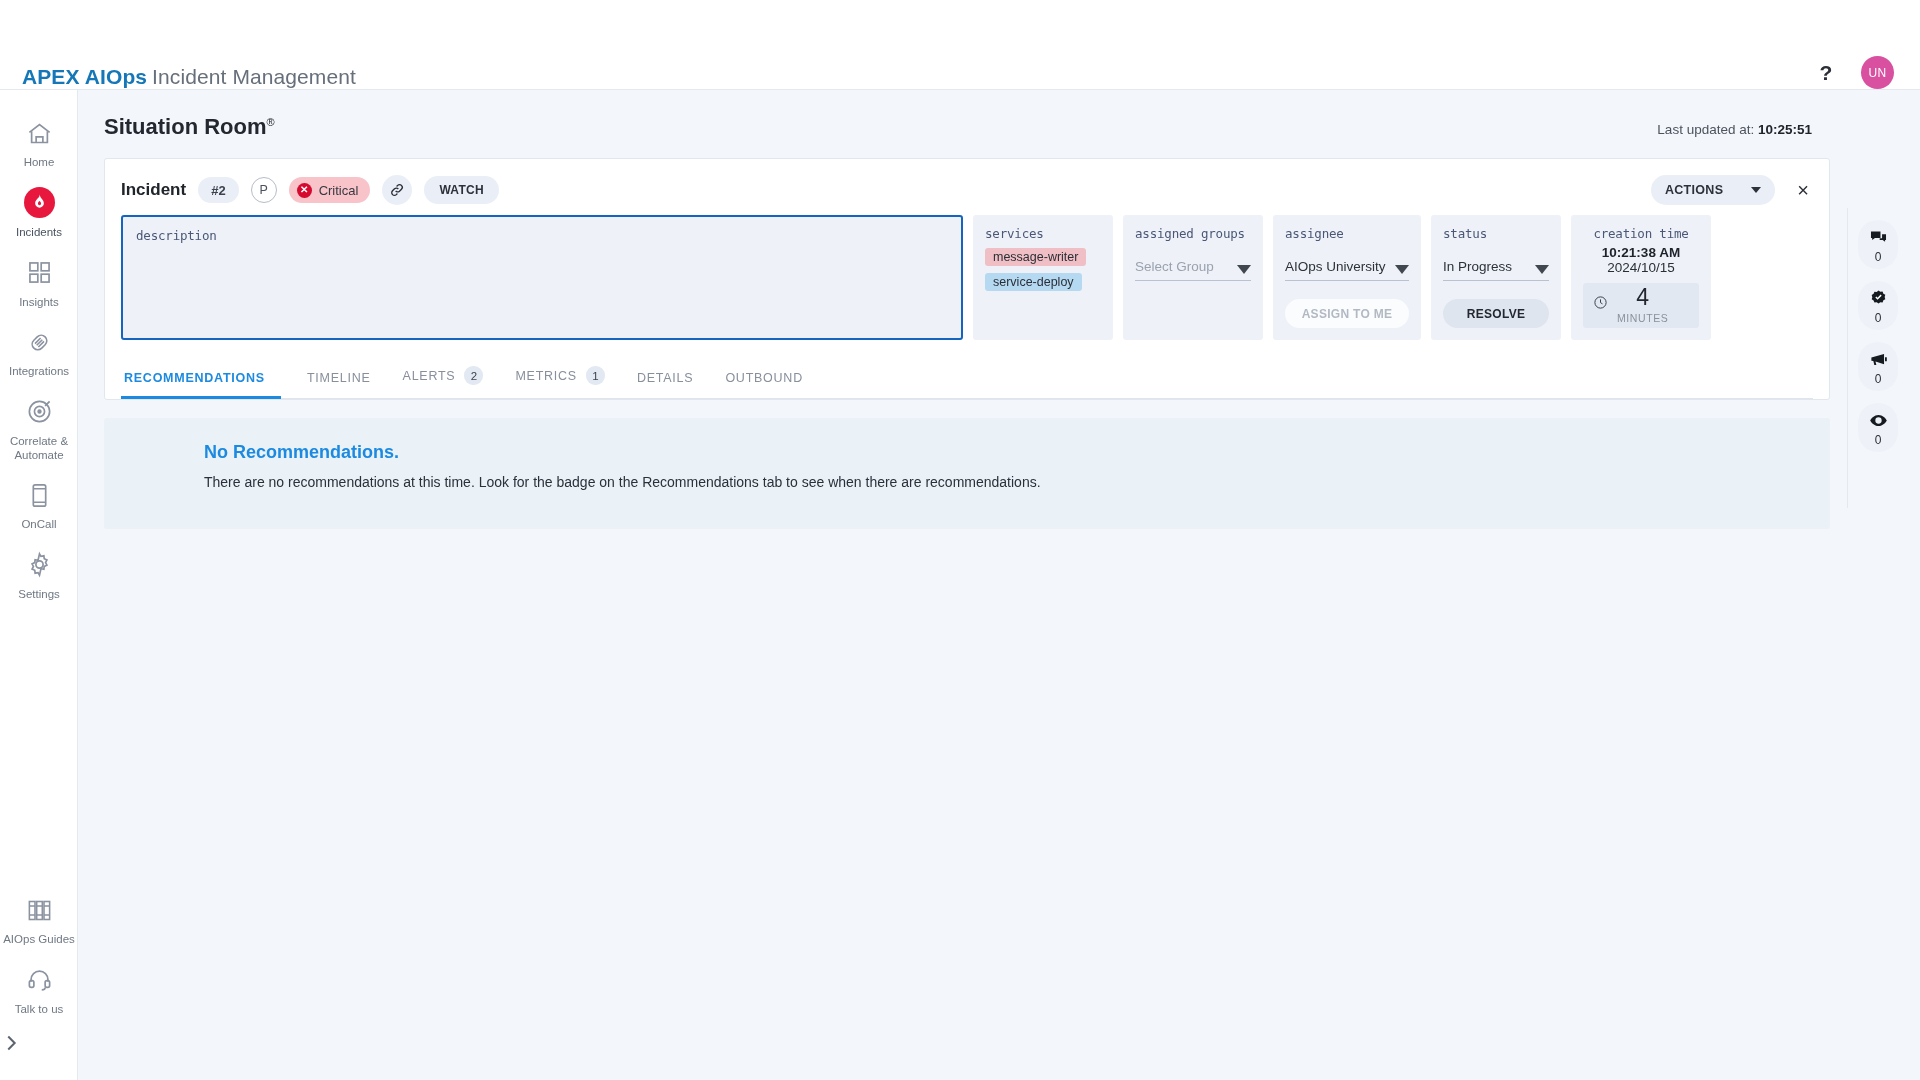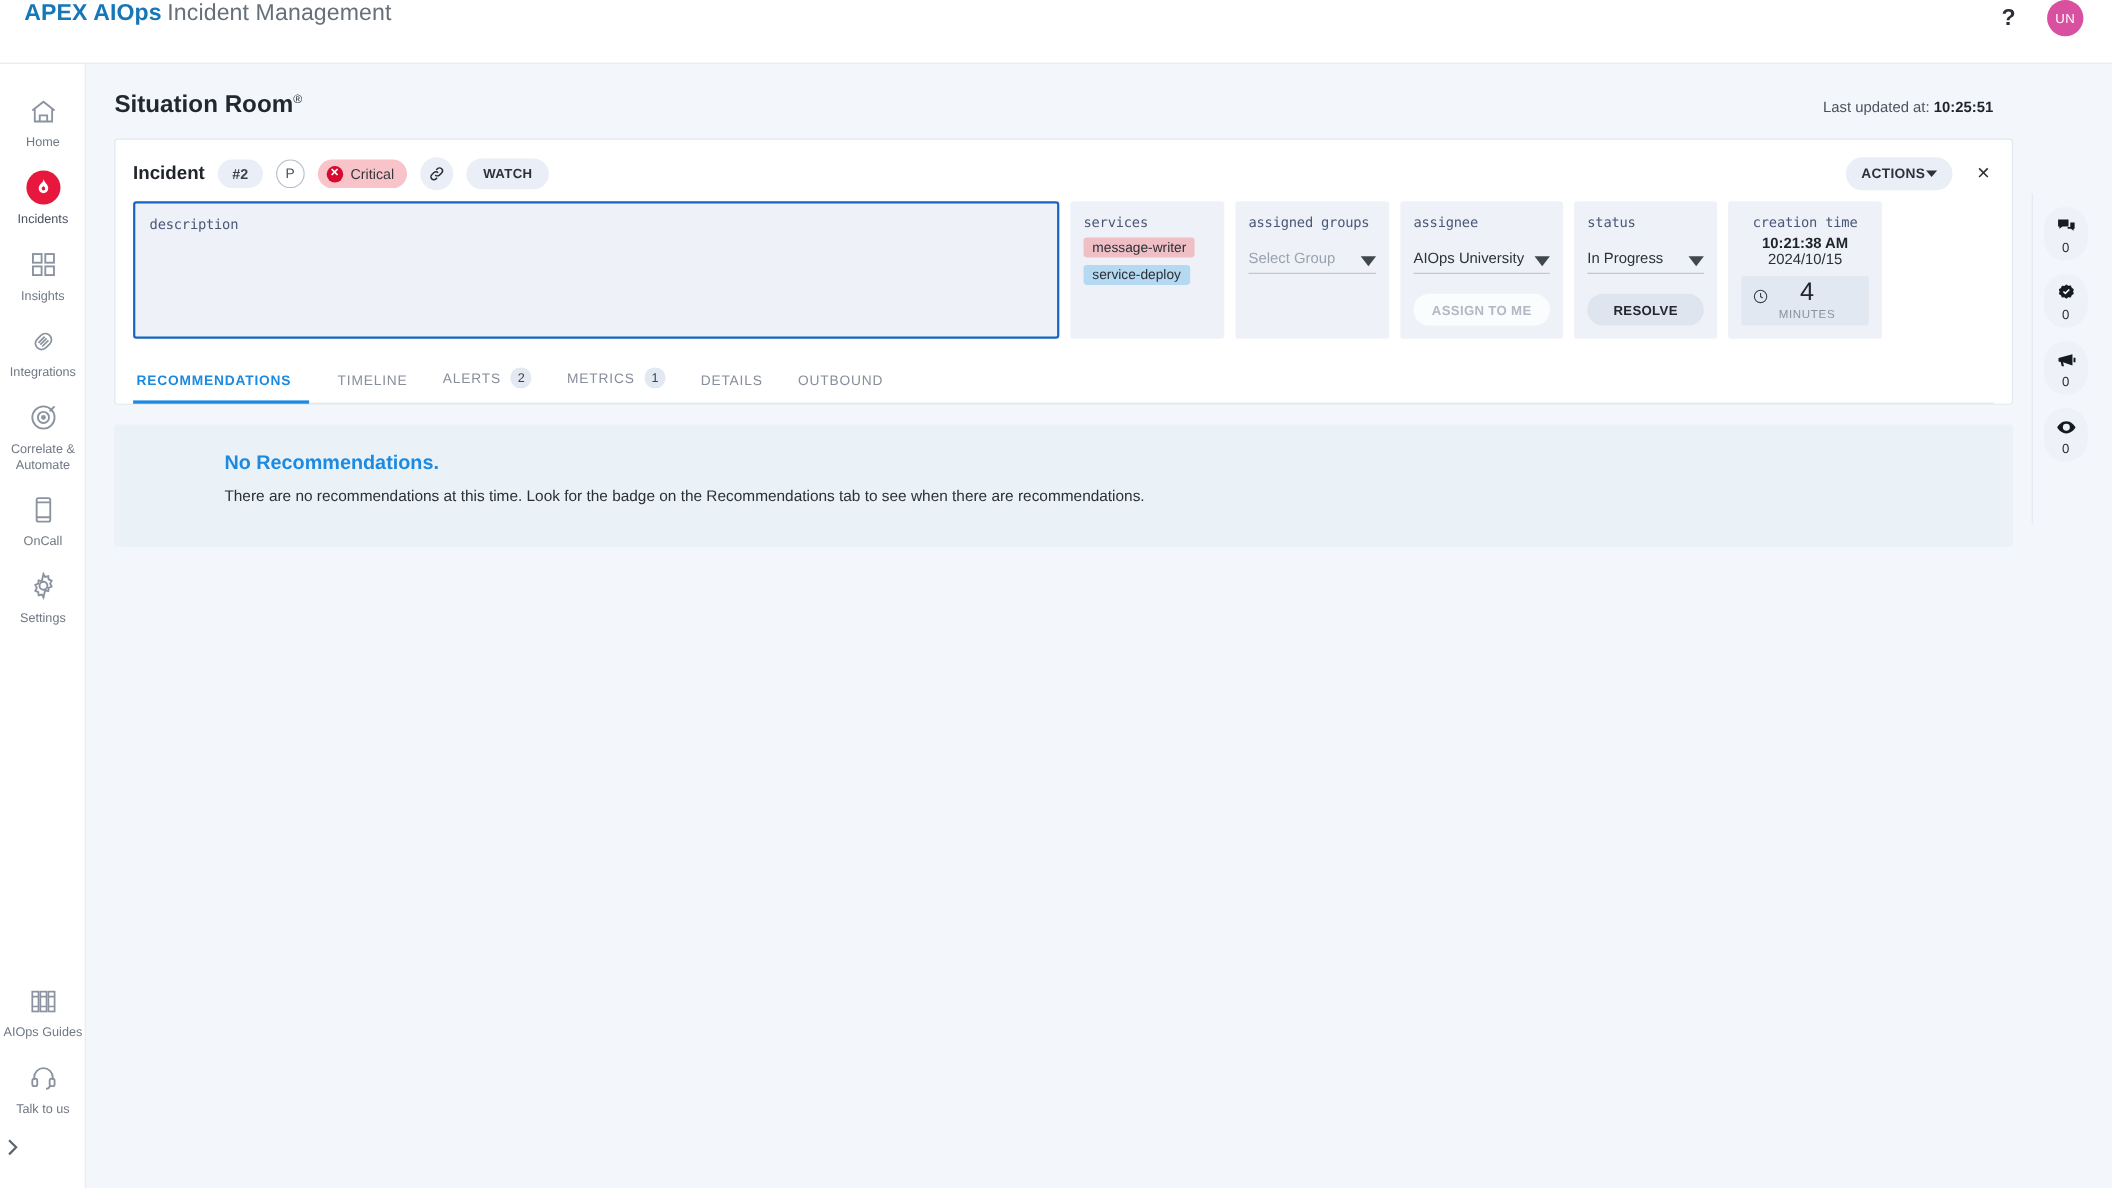--- a/index.html
+++ b/index.html
@@ -9,23 +9,23 @@
     background: #ffffff;
     overflow: hidden;
   }
   .app { position: relative; width: 1920px; height: 1080px; display: flex; flex-direction: column; }
 
   
   .topbar {
     height: 58px; min-height: 58px;
     background: #ffffff;
     border-bottom: 1px solid #e4e8ef;
-    display: flex; align-items: flex-start;
+    display: flex; align-items: flex-end;
     padding: 0 26px 0 22px;
-    position: relative; z-index: 40;
+    position: relative; z-index: 40; margin-top: 32px;
   }
   .brand { font-size: 21px; letter-spacing: .1px; }
   .brand .b1 { color: #1577b8; font-weight: bold; }
   .brand .b2 { color: #666f7a; font-weight: normal; margin-left: 5px; }
   .topbar-right { margin-left: auto; display: flex; align-items: center; gap: 22px; }
   .help-icon {
     font-size: 21px; font-weight: bold; color: #2b3038;
     width: 26px; height: 26px; display: flex; align-items: center; justify-content: center;
     cursor: pointer;
   }
@@ -124,21 +124,21 @@
   }
   .link-btn svg { width: 16px; height: 16px; }
   .watch-btn {
     background: #eaeef6; border-radius: 14px; height: 28px; padding: 0 15px;
     display: flex; align-items: center; font-size: 12px; font-weight: bold;
     color: #2c313a; letter-spacing: .3px; cursor: pointer;
   }
   .head-right { margin-left: auto; display: flex; align-items: center; gap: 18px; }
   .actions-btn {
     background: #eaeef6; border-radius: 15px; height: 30px; padding: 0 14px;
-    display: flex; align-items: center; gap: 1px; font-size: 12.5px; font-weight: bold;
+    display: flex; align-items: center; gap: 28px; font-size: 12.5px; font-weight: bold;
     color: #2c313a; letter-spacing: .3px; cursor: pointer;
   }
   .caret { width: 0; height: 0; border-left: 5px solid transparent; border-right: 5px solid transparent; border-top: 6px solid #2c313a; }
   .close-x { font-size: 20px; color: #2b3038; cursor: pointer; line-height: 1; padding: 0 4px; }
 
   
   .panels { display: flex; gap: 10px; padding: 8px 0 16px; align-items: stretch; }
   .desc-box {
     flex: 0 0 842px; height: 125px;
     border: 2px solid #1565c0; border-radius: 3px;

